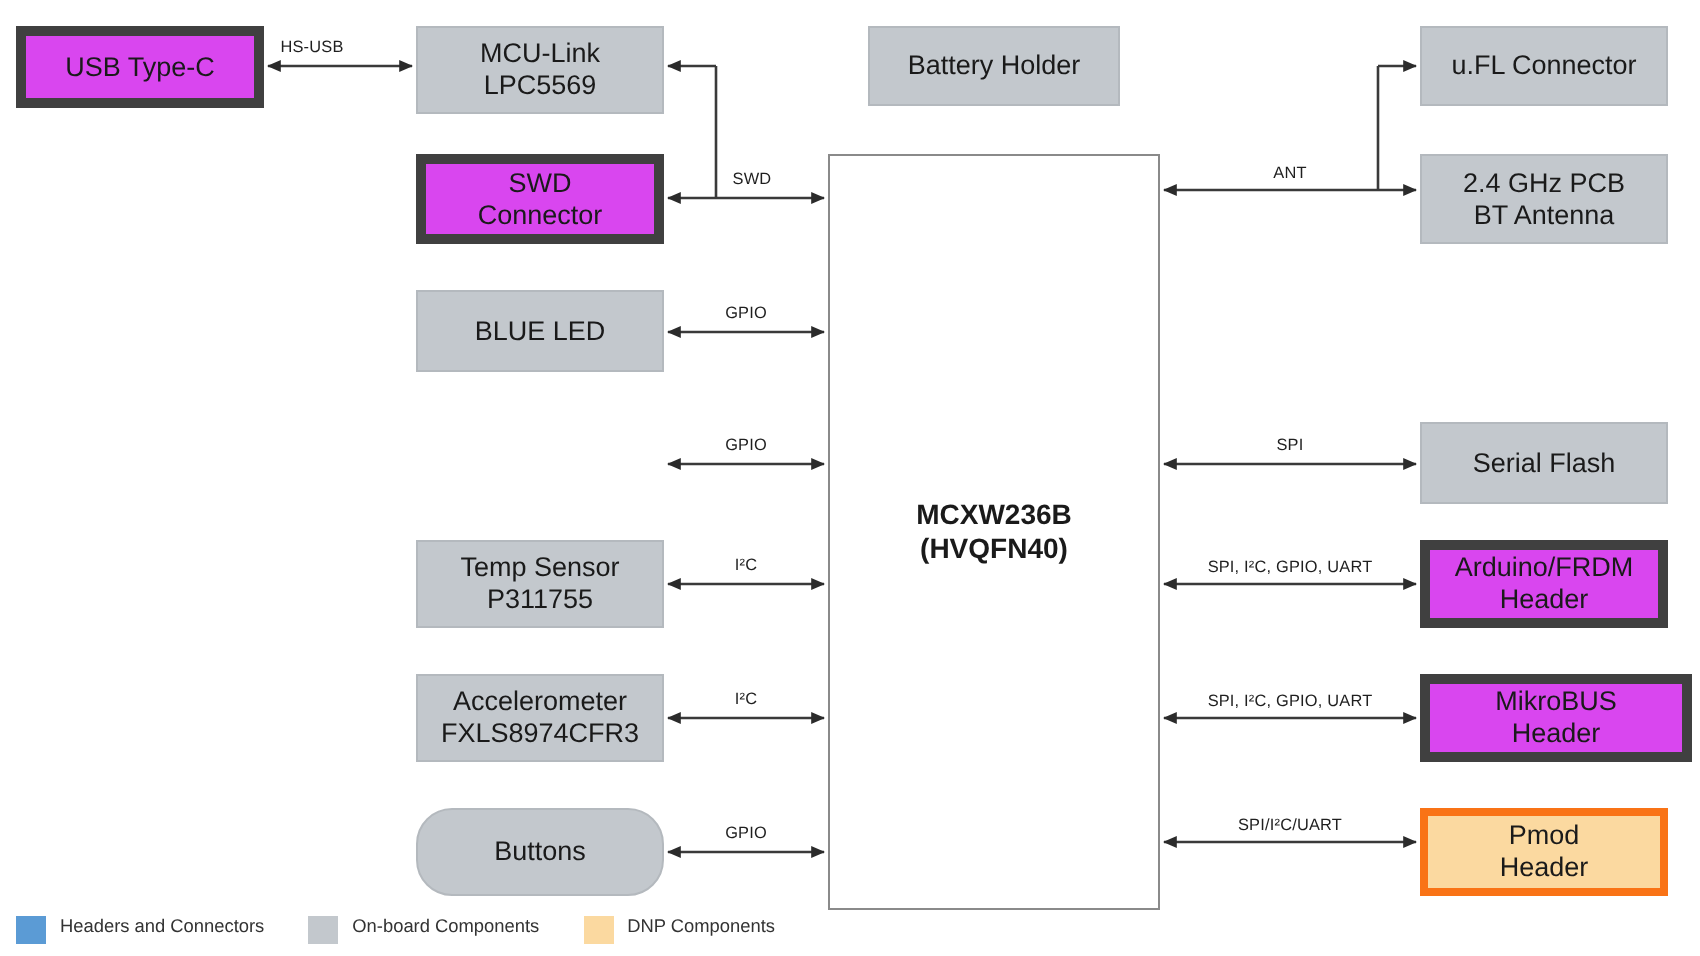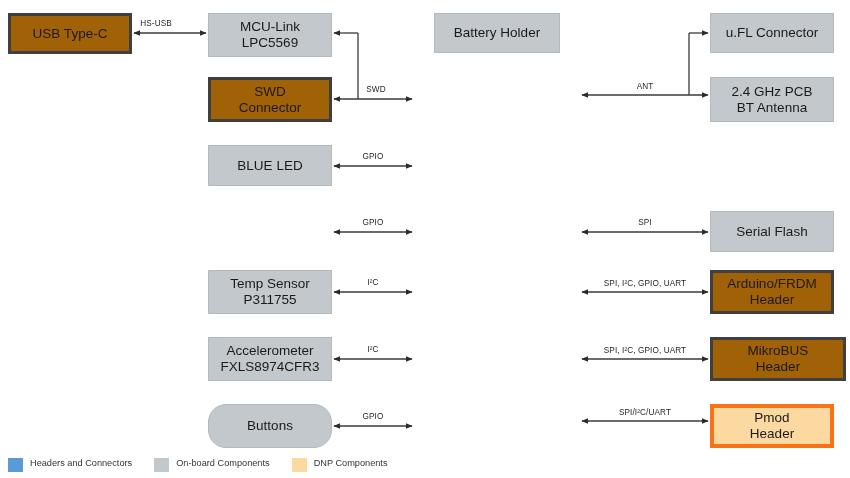--- a/index.html
+++ b/index.html
@@ -2,21 +2,21 @@
 <html><head>
 <meta charset="utf-8">
 <style>
   html,body{margin:0;padding:0;background:#ffffff;}
   body{width:850px;height:478px;font-family:"Liberation Sans",sans-serif;color:#1a1a1a;}
   #diagram{position:relative;width:850px;height:478px;overflow:hidden;background:#fff;}
 
   .box{position:absolute;box-sizing:border-box;display:flex;align-items:center;
        justify-content:center;text-align:center;line-height:1.18;
        font-size:13.5px;color:#1a1a1a;white-space:pre-line;}
-  .box.blue{background:#a16207;border:3px solid #404040;}
+  .box.blue{background:#d946ef;border:5px solid #404040;}
   .box.gray{background:#c3c8cd;border:1px solid #b4b9be;}
   .box.tan{background:#fbd9a0;border:4px solid #f97316;}
   .box.white{background:#ffffff;border:1px solid #8a8a8a;font-weight:bold;font-size:14px;}
 
   .conn{position:absolute;}
   .conn svg{display:block;overflow:visible;}
   .elabel{position:absolute;font-size:8.2px;color:#1f1f1f;letter-spacing:.1px;
           white-space:nowrap;transform:translateX(-50%);}
 
   #legend{position:absolute;left:8px;top:458px;display:flex;align-items:center;gap:0;}
@@ -46,20 +46,22 @@
   <div class="box gray" style="left:208px;top:270px;width:124px;height:44px;">Temp Sensor
 P311755</div>
 
   <div class="box gray" style="left:208px;top:337px;width:124px;height:44px;">Accelerometer
 FXLS8974CFR3</div>
 
   <div class="box gray" style="left:208px;top:404px;width:124px;height:44px;border-radius:18px;">Buttons</div>
 
   <div class="box gray" style="left:434px;top:13px;width:126px;height:40px;">Battery Holder</div>
 
+  <div class="box white" style="left:414px;top:77px;width:166px;height:378px;">MCXW236B
+(HVQFN40)</div>
 
   <div class="box gray" style="left:710px;top:13px;width:124px;height:40px;">u.FL Connector</div>
 
   <div class="box gray" style="left:710px;top:77px;width:124px;height:45px;">2.4 GHz PCB
 BT Antenna</div>
 
   <div class="box gray" style="left:710px;top:211px;width:124px;height:41px;">Serial Flash</div>
 
   <div class="box blue" style="left:710px;top:270px;width:124px;height:44px;">Arduino/FRDM
 Header</div>

